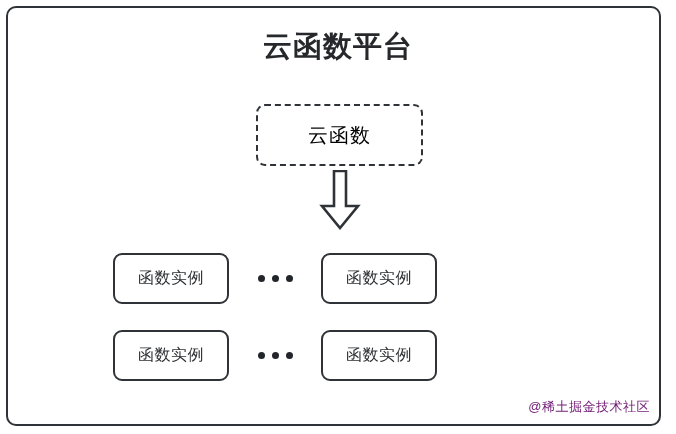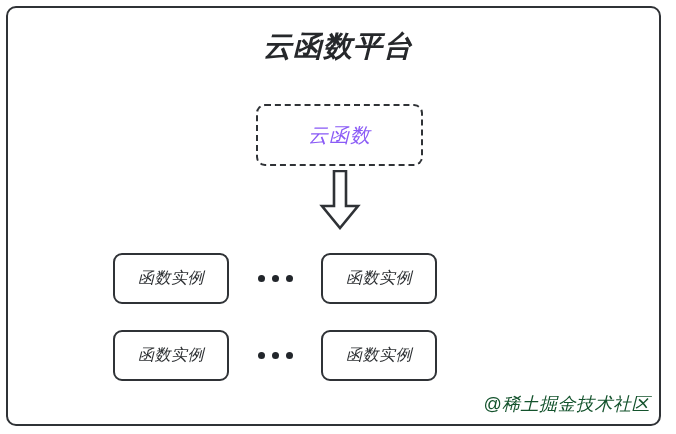--- a/index.html
+++ b/index.html
@@ -10,21 +10,20 @@
   body {
     font-family: "Liberation Sans", "DejaVu Sans", sans-serif;
   }
 
   #canvas {
     position: relative;
     width: 676px;
     height: 434px;
     background: #ffffff;
     overflow: hidden;
-    font-style: italic;
   }
 
   
   .platform-frame {
     position: absolute;
     left: 6px;
     top: 6px;
     width: 655px;
     height: 420px;
     box-sizing: border-box;
@@ -58,21 +57,21 @@
     box-sizing: border-box;
     border: 2.5px dashed #2f3236;
     border-radius: 9px;
     background: #ffffff;
     display: flex;
     align-items: center;
     justify-content: center;
   }
   .fn-node-label {
     font-size: 20px;
-    color: #8b5cf6;
+    color: #000000;
     letter-spacing: 1px;
     white-space: nowrap;
   }
 
   
   .down-arrow {
     position: absolute;
     left: 317px;
     top: 170px;
     width: 46px;
@@ -122,22 +121,22 @@
     height: 7px;
     border-radius: 50%;
     background: #22262b;
   }
 
   
   .watermark {
     position: absolute;
     right: 26px;
     bottom: 18px;
-    font-size: 18px;
-    color: #14532d;
+    font-size: 13px;
+    color: #701a75;
     letter-spacing: 0.5px;
     white-space: nowrap;
     user-select: none;
   }
 </style>
 </head>
 <body>
 
 <div id="canvas">
 

